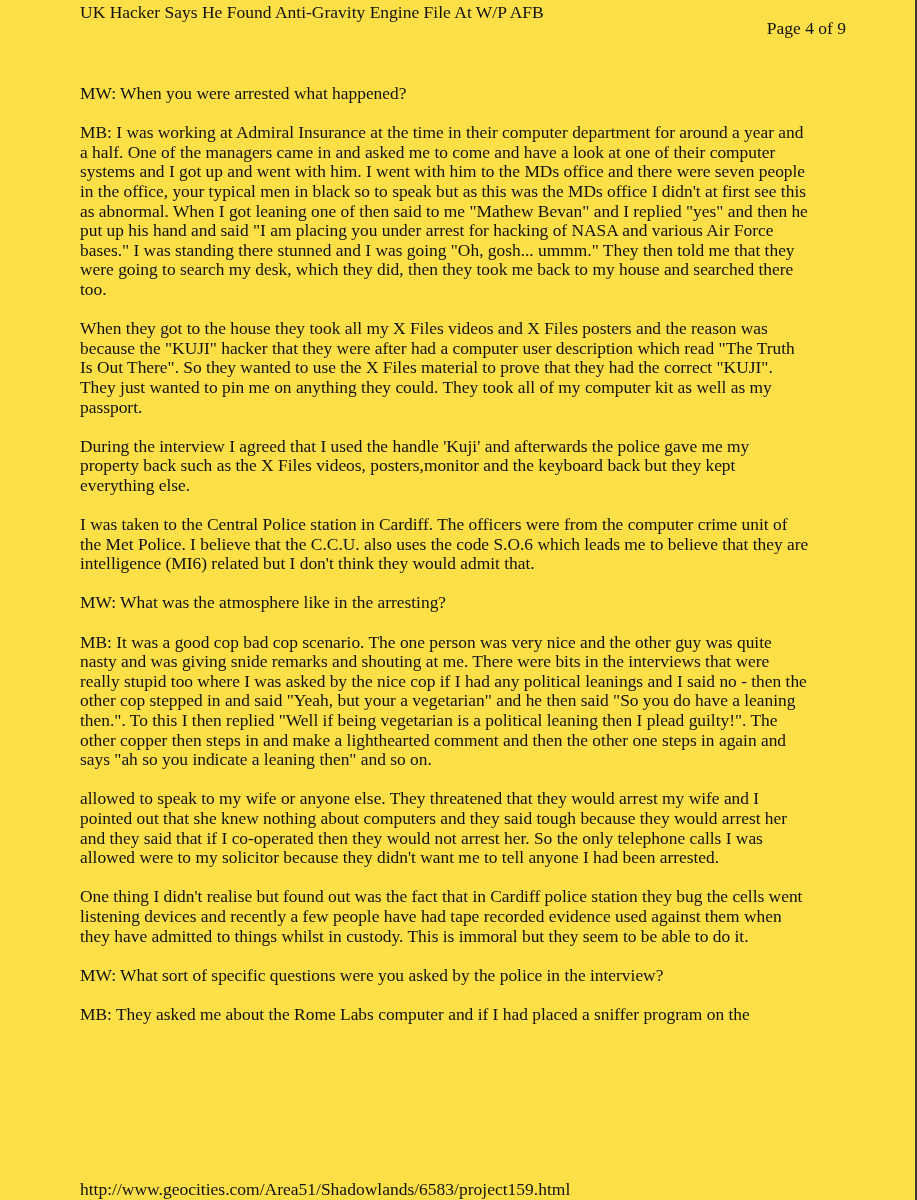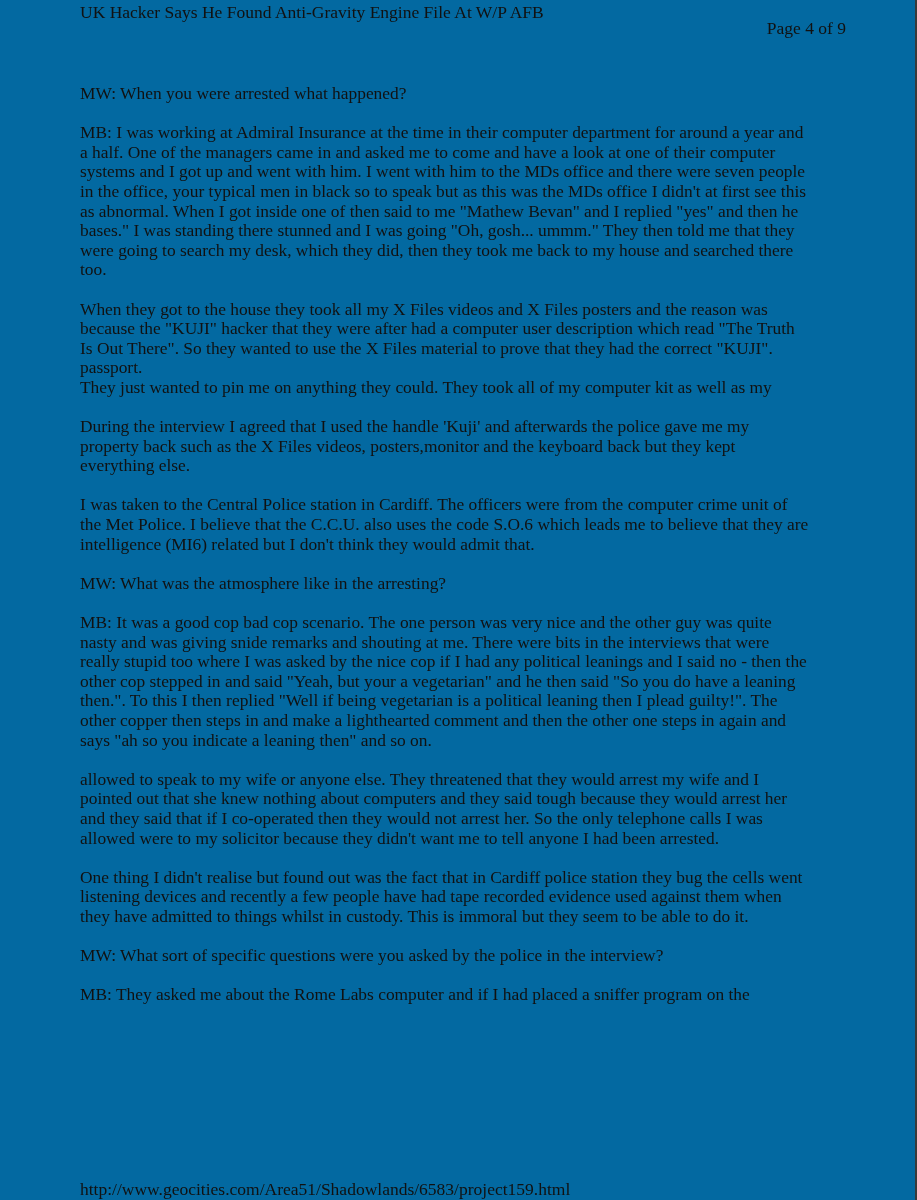--- a/index.html
+++ b/index.html
@@ -13,21 +13,21 @@
     position: relative;
     overflow: hidden;
     font-family: "Liberation Serif", "DejaVu Serif", serif;
     color: #111111;
   }
   .page {
     position: absolute;
     left: 0; top: 0;
     width: 917px;
     height: 1200px;
-    background: #0369a1;
+    background: #fde047;
   }
   .right-edge {
     position: absolute;
     top: 0;
     right: 0;
     width: 2px;
     height: 1200px;
     background: #3a3a3a;
   }
   .header, .footer {
@@ -74,31 +74,32 @@
 
   <div class="content" id="content">
       <p class="para">
         <span class="line">MW: When you were arrested what happened?</span>
       </p>
       <p class="para">
         <span class="line">MB: I was working at Admiral Insurance at the time in their computer department for around a year and</span>
         <span class="line">a half. One of the managers came in and asked me to come and have a look at one of their computer</span>
         <span class="line">systems and I got up and went with him. I went with him to the MDs office and there were seven people</span>
         <span class="line">in the office, your typical men in black so to speak but as this was the MDs office I didn't at first see this</span>
-        <span class="line">as abnormal. When I got inside one of then said to me "Mathew Bevan" and I replied "yes" and then he</span>
+        <span class="line">as abnormal. When I got leaning one of then said to me "Mathew Bevan" and I replied "yes" and then he</span>
+        <span class="line">put up his hand and said "I am placing you under arrest for hacking of NASA and various Air Force</span>
         <span class="line">bases." I was standing there stunned and I was going "Oh, gosh... ummm." They then told me that they</span>
         <span class="line">were going to search my desk, which they did, then they took me back to my house and searched there</span>
         <span class="line">too.</span>
       </p>
       <p class="para">
         <span class="line">When they got to the house they took all my X Files videos and X Files posters and the reason was</span>
         <span class="line">because the "KUJI" hacker that they were after had a computer user description which read "The Truth</span>
         <span class="line">Is Out There". So they wanted to use the X Files material to prove that they had the correct "KUJI".</span>
+        <span class="line">They just wanted to pin me on anything they could. They took all of my computer kit as well as my</span>
         <span class="line">passport.</span>
-        <span class="line">They just wanted to pin me on anything they could. They took all of my computer kit as well as my</span>
       </p>
       <p class="para">
         <span class="line">During the interview I agreed that I used the handle 'Kuji' and afterwards the police gave me my</span>
         <span class="line">property back such as the X Files videos, posters,monitor and the keyboard back but they kept</span>
         <span class="line">everything else.</span>
       </p>
       <p class="para">
         <span class="line">I was taken to the Central Police station in Cardiff. The officers were from the computer crime unit of</span>
         <span class="line">the Met Police. I believe that the C.C.U. also uses the code S.O.6 which leads me to believe that they are</span>
         <span class="line">intelligence (MI6) related but I don't think they would admit that.</span>

